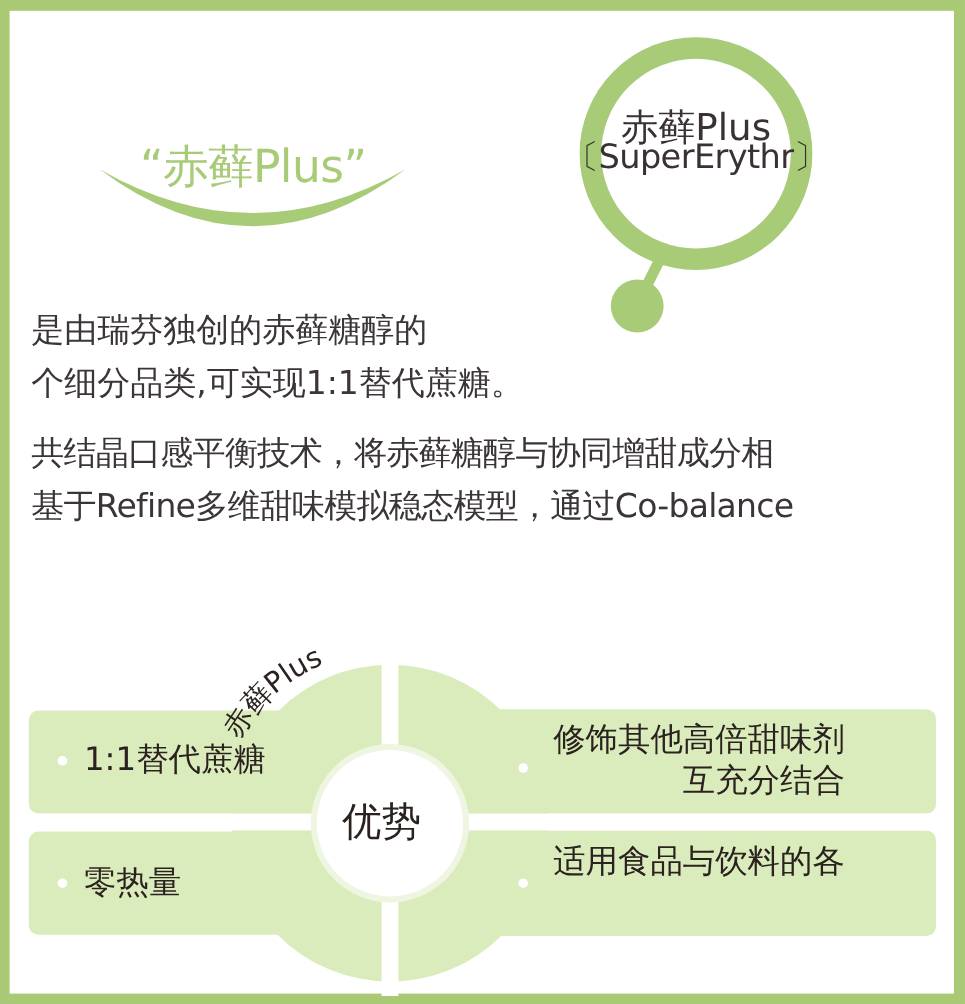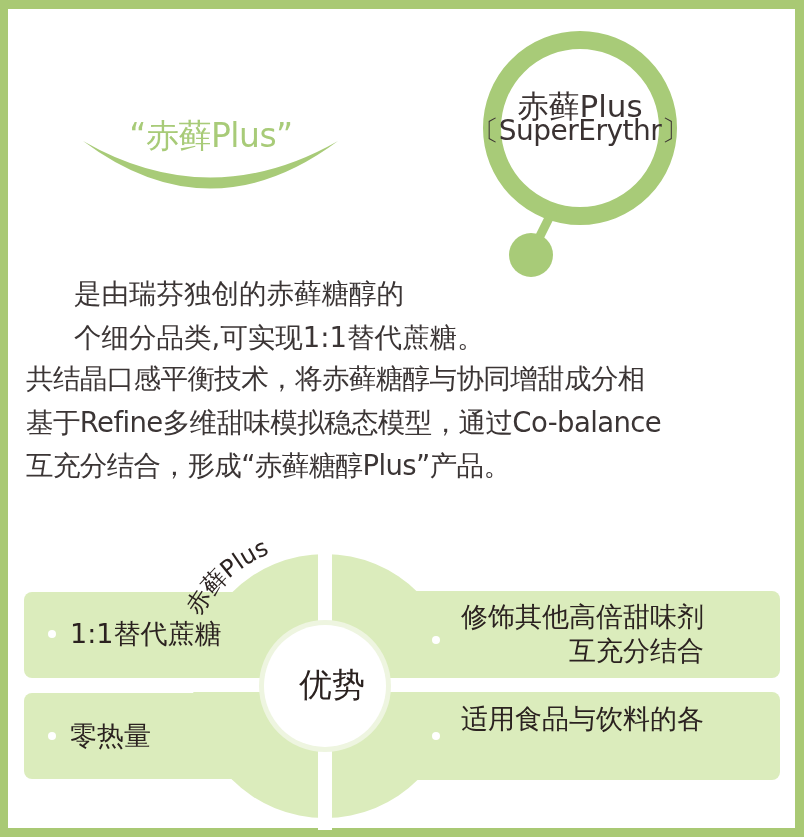--- a/index.html
+++ b/index.html
@@ -2,32 +2,32 @@
 <html><head>
 <meta charset="utf-8">
 <style>
   html, body { margin: 0; padding: 0; background: #a9c974; }
   body { width: 804px; height: 837px; position: relative; overflow: hidden;
          font-family: "DejaVu Sans", "Liberation Sans", sans-serif; }
   .frame { position: absolute; left: 8px; top: 9px; width: 787px; height: 819px;
            background: #ffffff; }
   .abs { position: absolute; }
   .smile-title { position: absolute; left: 96px; top: 114px; width: 230px; text-align: center;
-                 font-size: 33px; color: #a8cb78; letter-spacing: -0.5px; white-space: nowrap; }
+                 font-size: 38px; color: #a8cb78; letter-spacing: -0.5px; white-space: nowrap; }
   .ring-title { position: absolute; left: 480px; top: 86px; width: 200px; text-align: center;
                 font-size: 31px; color: #3a3232; white-space: nowrap; }
   .ring-sub { position: absolute; left: 466px; top: 112px; width: 228px; text-align: center;
               font-size: 28px; color: #3a3232; white-space: nowrap; letter-spacing: -0.5px; }
   .para { position: absolute; left: 26px; color: #3b3535; font-size: 27.5px; }
   .para .line { display: block; height: 43.5px; line-height: 43.5px; white-space: nowrap; }
-  .p1 { top: 272px; margin-left: 48px; }
+  .p1 { top: 254px; }
   .p2 { top: 357px; letter-spacing: -0.6px; }
   .adv-text { position: absolute; color: #2b2220; font-size: 27px; white-space: nowrap; }
   .adv-text .line { display: block; height: 34px; line-height: 34px; }
-  .center-label { position: absolute; left: 285px; top: 663px; width: 80px; text-align: right;
+  .center-label { position: absolute; left: 285px; top: 663px; width: 80px; text-align: left;
                   font-size: 33px; color: #2b2220; }
 </style>
 </head>
 <body>
 
 <div class="frame"></div>
 
 <svg class="abs" style="left:0;top:0" width="804" height="837">
 
   <path d="M83 141 Q210 236 338 141 Q210 214 83 141 Z" fill="#a8cb78"></path>
@@ -68,21 +68,20 @@
 <div class="ring-sub">〔SuperErythr〕</div>
 
 <div class="para p1">
   <span class="line">是由瑞芬独创的赤藓糖醇的</span>
   <span class="line">个细分品类,可实现1:1替代蔗糖。</span>
 </div>
 
 <div class="para p2">
   <span class="line">共结晶口感平衡技术，将赤藓糖醇与协同增甜成分相</span>
   <span class="line">基于Refine多维甜味模拟稳态模型，通过Co-balance</span>
-  <span class="line">互充分结合，形成“赤藓糖醇Plus”产品。</span>
 </div>
 
 <div class="adv-text" style="left:70px; top:617px;">
   <span class="line">1:1替代蔗糖</span>
 </div>
 <div class="adv-text" style="left:461px; top:600px;text-align:right;">
   <span class="line">修饰其他高倍甜味剂</span>
   <span class="line">互充分结合</span>
 </div>
 <div class="adv-text" style="left:70px; top:719px;">

